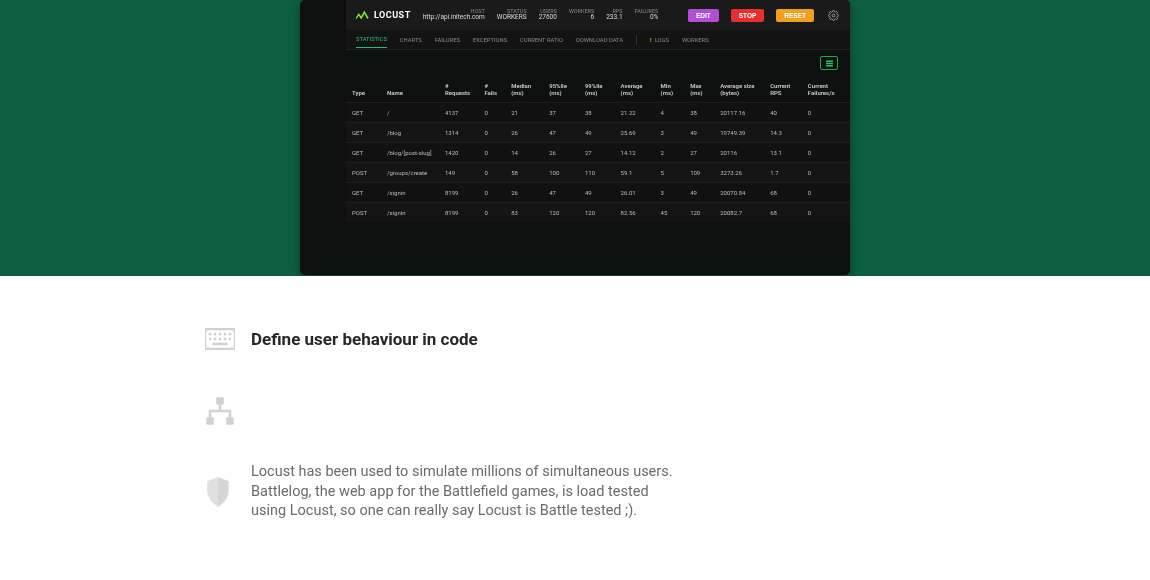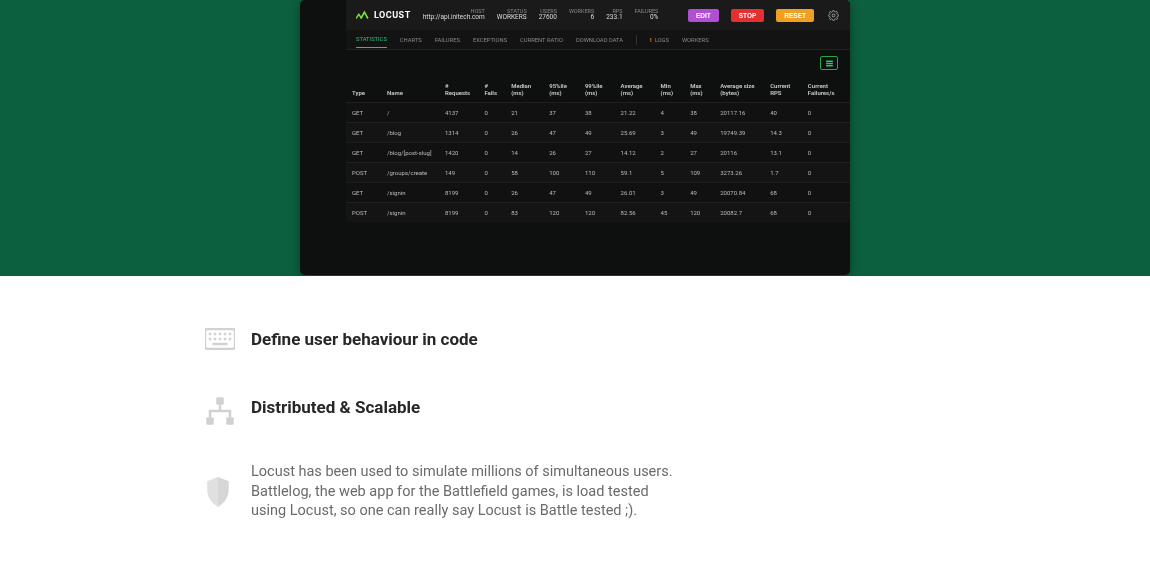--- a/index.html
+++ b/index.html
@@ -391,21 +391,20 @@
   <div class="feature">
     <div class="feature-icon">
       <svg viewBox="0 0 24 24" width="30" height="30" fill="currentColor">
         <rect x="9" y="1" width="6" height="6" rx="1"></rect>
         <rect x="1" y="17" width="6" height="6" rx="1"></rect>
         <rect x="17" y="17" width="6" height="6" rx="1"></rect>
         <path d="M12 7v5M12 12H4v5M12 12h8v5" stroke="currentColor" stroke-width="2" fill="none"></path>
       </svg>
     </div>
     <div>
-      <h3>Distributed &amp; Scalable</h3>
     </div>
   </div>
 
   <div class="feature">
     <div class="feature-icon">
       <svg viewBox="0 0 24 28" width="26" height="30" fill="currentColor">
         <path d="M12 0l10 4v8c0 8-5 13-10 16C7 25 2 20 2 12V4l10-4z" fill="currentColor" opacity="0.9"></path>
         <path d="M12 0v28C7 25 2 20 2 12V4l10-4z" fill="#fff" opacity="0.25"></path>
       </svg>
     </div>

